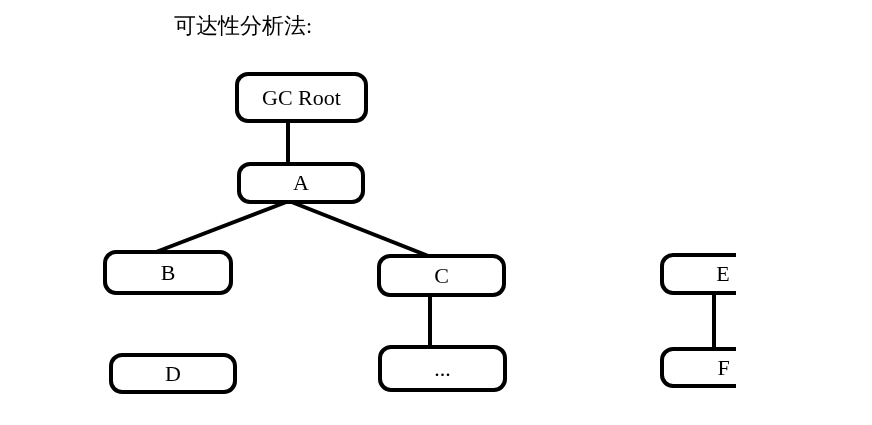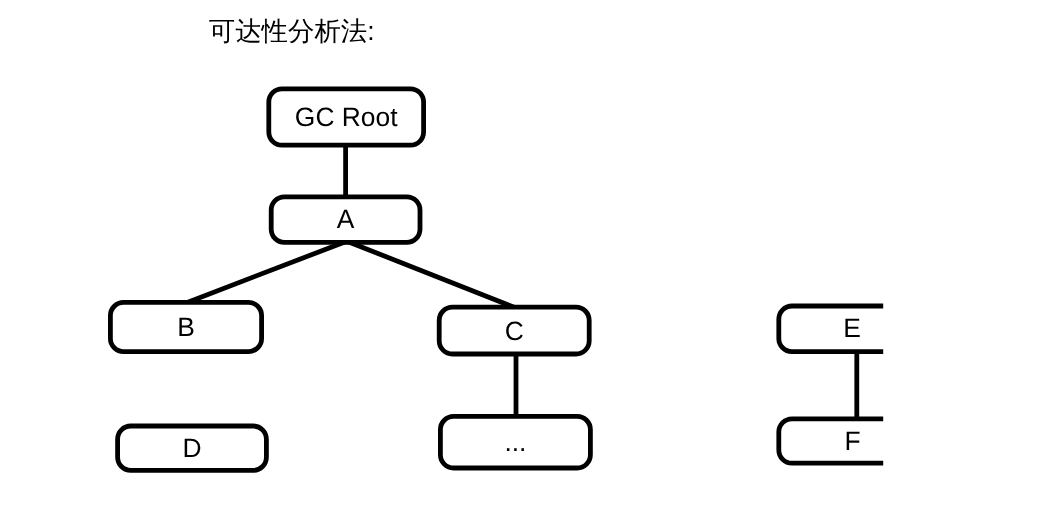--- a/index.html
+++ b/index.html
@@ -6,21 +6,21 @@
     margin: 0;
     padding: 0;
     background: #ffffff;
   }
   .canvas {
     position: relative;
     width: 736px;
     height: 425px;
     background: #ffffff;
     overflow: hidden;
-    font-family: Liberation Sans, sans-serif;
+    font-family: Liberation Serif, serif;
   }
   .diagram-title {
     position: absolute;
     left: 174px;
     top: 11px;
     font-size: 22px;
     color: #000000;
     white-space: nowrap;
   }
   .edges-svg {
@@ -38,20 +38,21 @@
     position: absolute;
     box-sizing: border-box;
     background: #ffffff;
     border: 4px solid #000000;
     border-radius: 13px;
     display: flex;
     align-items: center;
     justify-content: center;
     font-size: 22px;
     color: #000000;
+    margin-left: 13px;
   }
   .box-gc-root { left: 222px; top: 72px;  width: 133px; height: 51px; }
   .box-a       { left: 224px; top: 162px; width: 128px; height: 42px; }
   .box-b       { left: 90px;  top: 250px; width: 130px; height: 45px; }
   .box-c       { left: 364px; top: 254px; width: 129px; height: 43px; }
   .box-d       { left: 96px;  top: 353px; width: 128px; height: 41px; }
   .box-ellipsis{ left: 365px; top: 345px; width: 129px; height: 47px; }
   .box-e       { left: 647px; top: 253px; width: 126px; height: 42px; }
   .box-f       { left: 647px; top: 347px; width: 127px; height: 41px; }
 </style>

